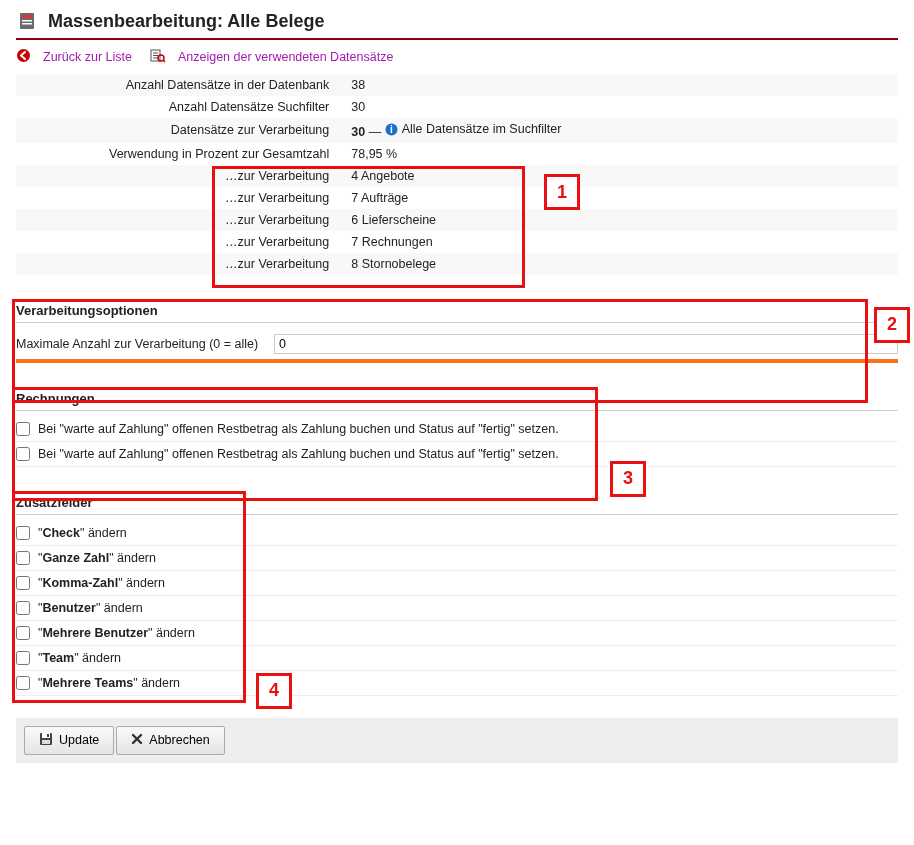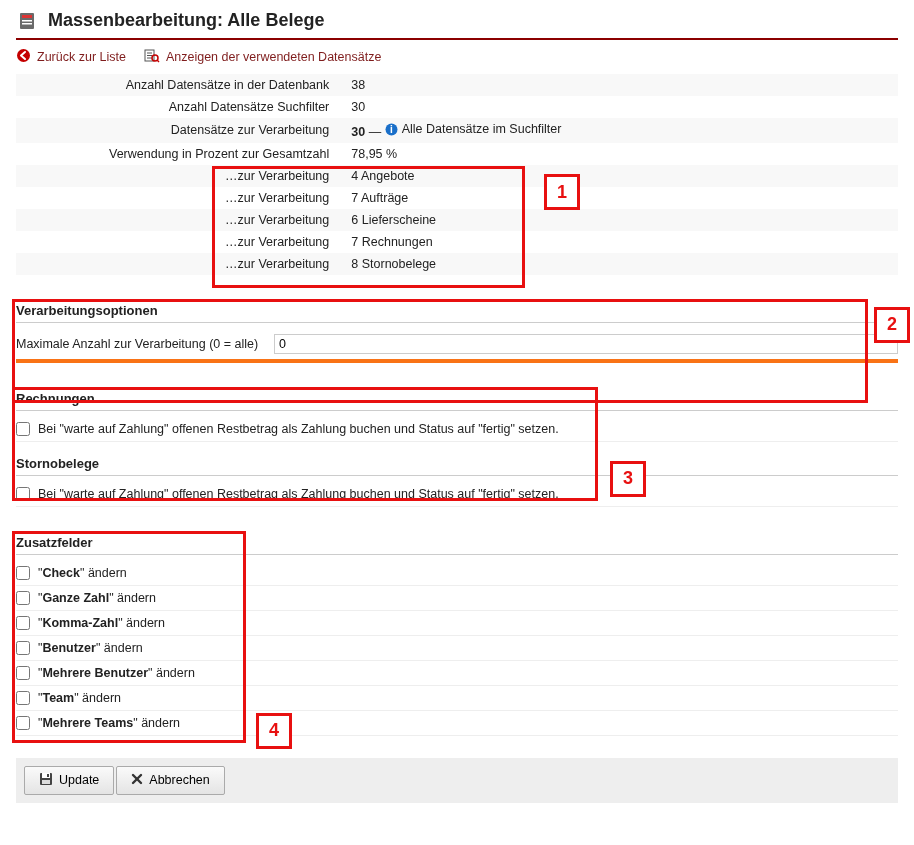--- a/index.html
+++ b/index.html
@@ -6,20 +6,21 @@
   body {
     font-family: Arial, Helvetica, sans-serif;
     font-size: 12.5px;
     margin: 0;
     padding: 10px 16px;
     color: #222;
     background: #fff;
   }
   .page-header {
     display: flex;
+    align-items: center;
     gap: 10px;
     border-bottom: 2px solid #8b0000;
     padding: 0 0 6px 0;
     margin-bottom: 8px;
   }
   .page-header .icon {
     width: 22px; height: 22px;
     display: inline-flex; align-items: center; justify-content: center;
   }
   .page-header h1 {
@@ -28,22 +29,22 @@
     margin: 0;
   }
   .action-bar {
     display: flex;
     gap: 18px;
     margin: 4px 0 8px 0;
   }
   .action-link {
     display: inline-flex;
     align-items: center;
-    gap: 6px;
-    color: #7f1d1d;
+    gap: 12px;
+    color: #a21caf;
     text-decoration: none;
     cursor: pointer;
   }
   .info-table {
     width: 100%;
     border-collapse: collapse;
     margin-bottom: 10px;
   }
   .info-table tr:nth-child(odd) { background: #f8f8f8; }
   .info-table tr:nth-child(even) { background: #fff; }
@@ -254,21 +255,20 @@
   <div class="anno" style="top:-4px;left:-4px;width:856px;height:104px;"></div>
   <div class="anno-label" style="top:4px;left:858px;">2</div>
 </div>
 
 <div class="section rel-wrap">
   <h2>Rechnungen</h2>
   <div class="check-row">
     <input type="checkbox" style="">
     <span>Bei "warte auf Zahlung" offenen Restbetrag als Zahlung buchen und Status auf "fertig" setzen.</span>
   </div>
-  <h2 style="margin-top:14px;">Stornobelege</h2>
   <div class="check-row">
     <input type="checkbox" style="">
     <span>Bei "warte auf Zahlung" offenen Restbetrag als Zahlung buchen und Status auf "fertig" setzen.</span>
   </div>
   <div class="anno" style="top:-4px;left:-4px;width:586px;height:114px;"></div>
   <div class="anno-label" style="top:70px;left:594px;">3</div>
 </div>
 
 <div class="section rel-wrap">
   <h2>Zusatzfelder</h2>

